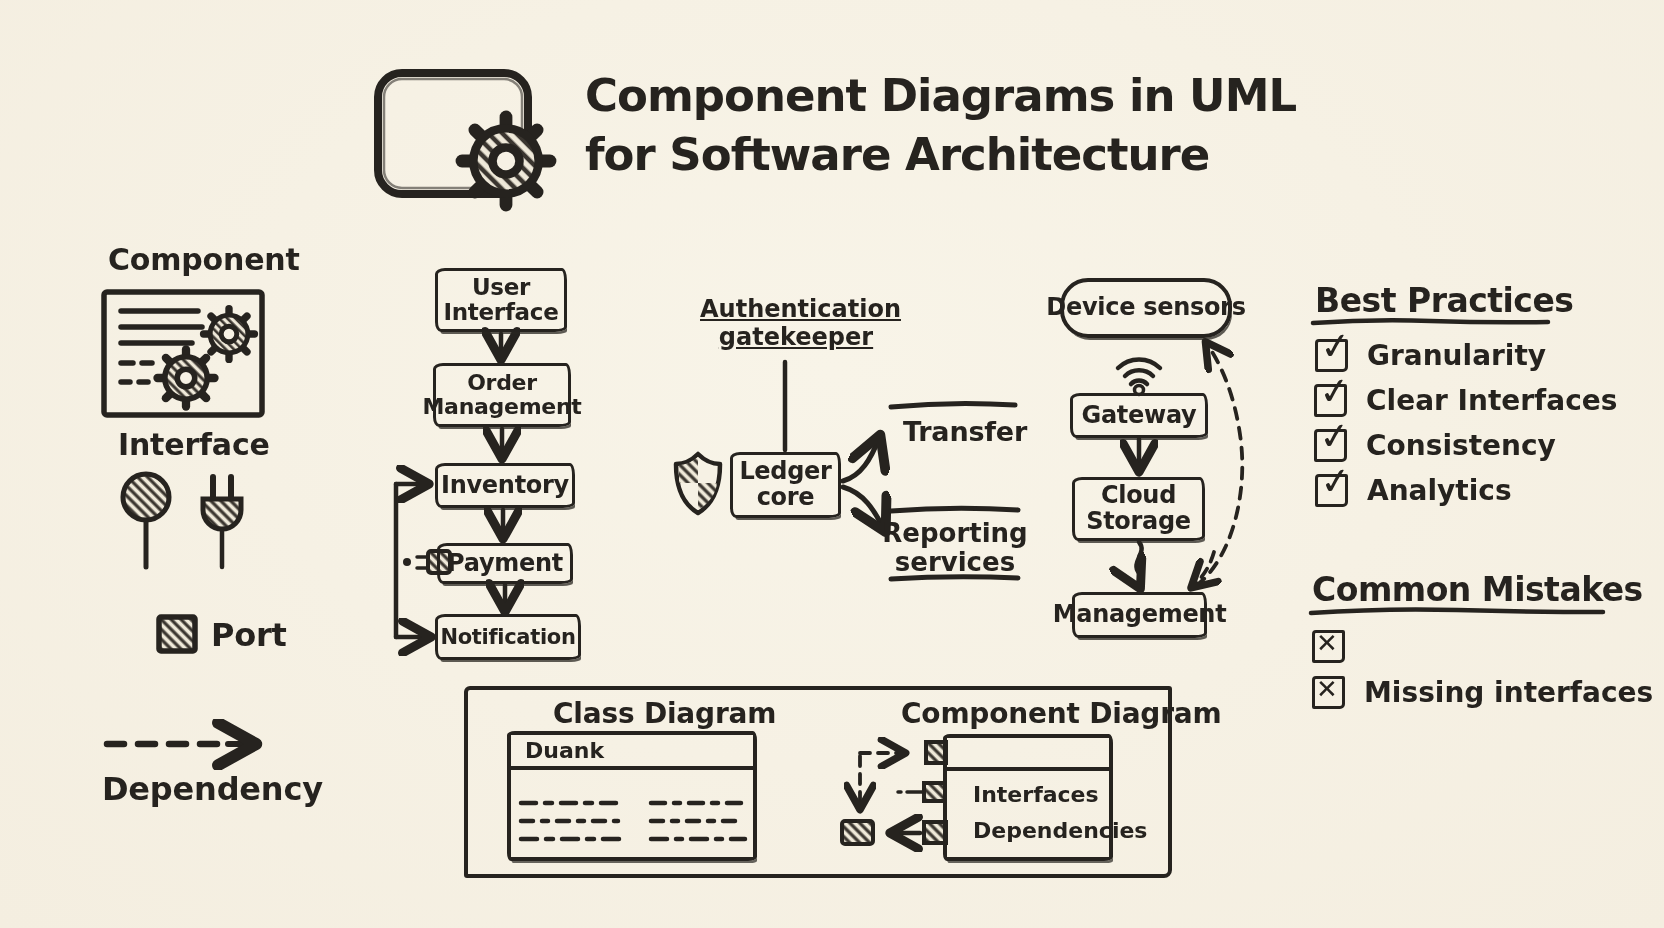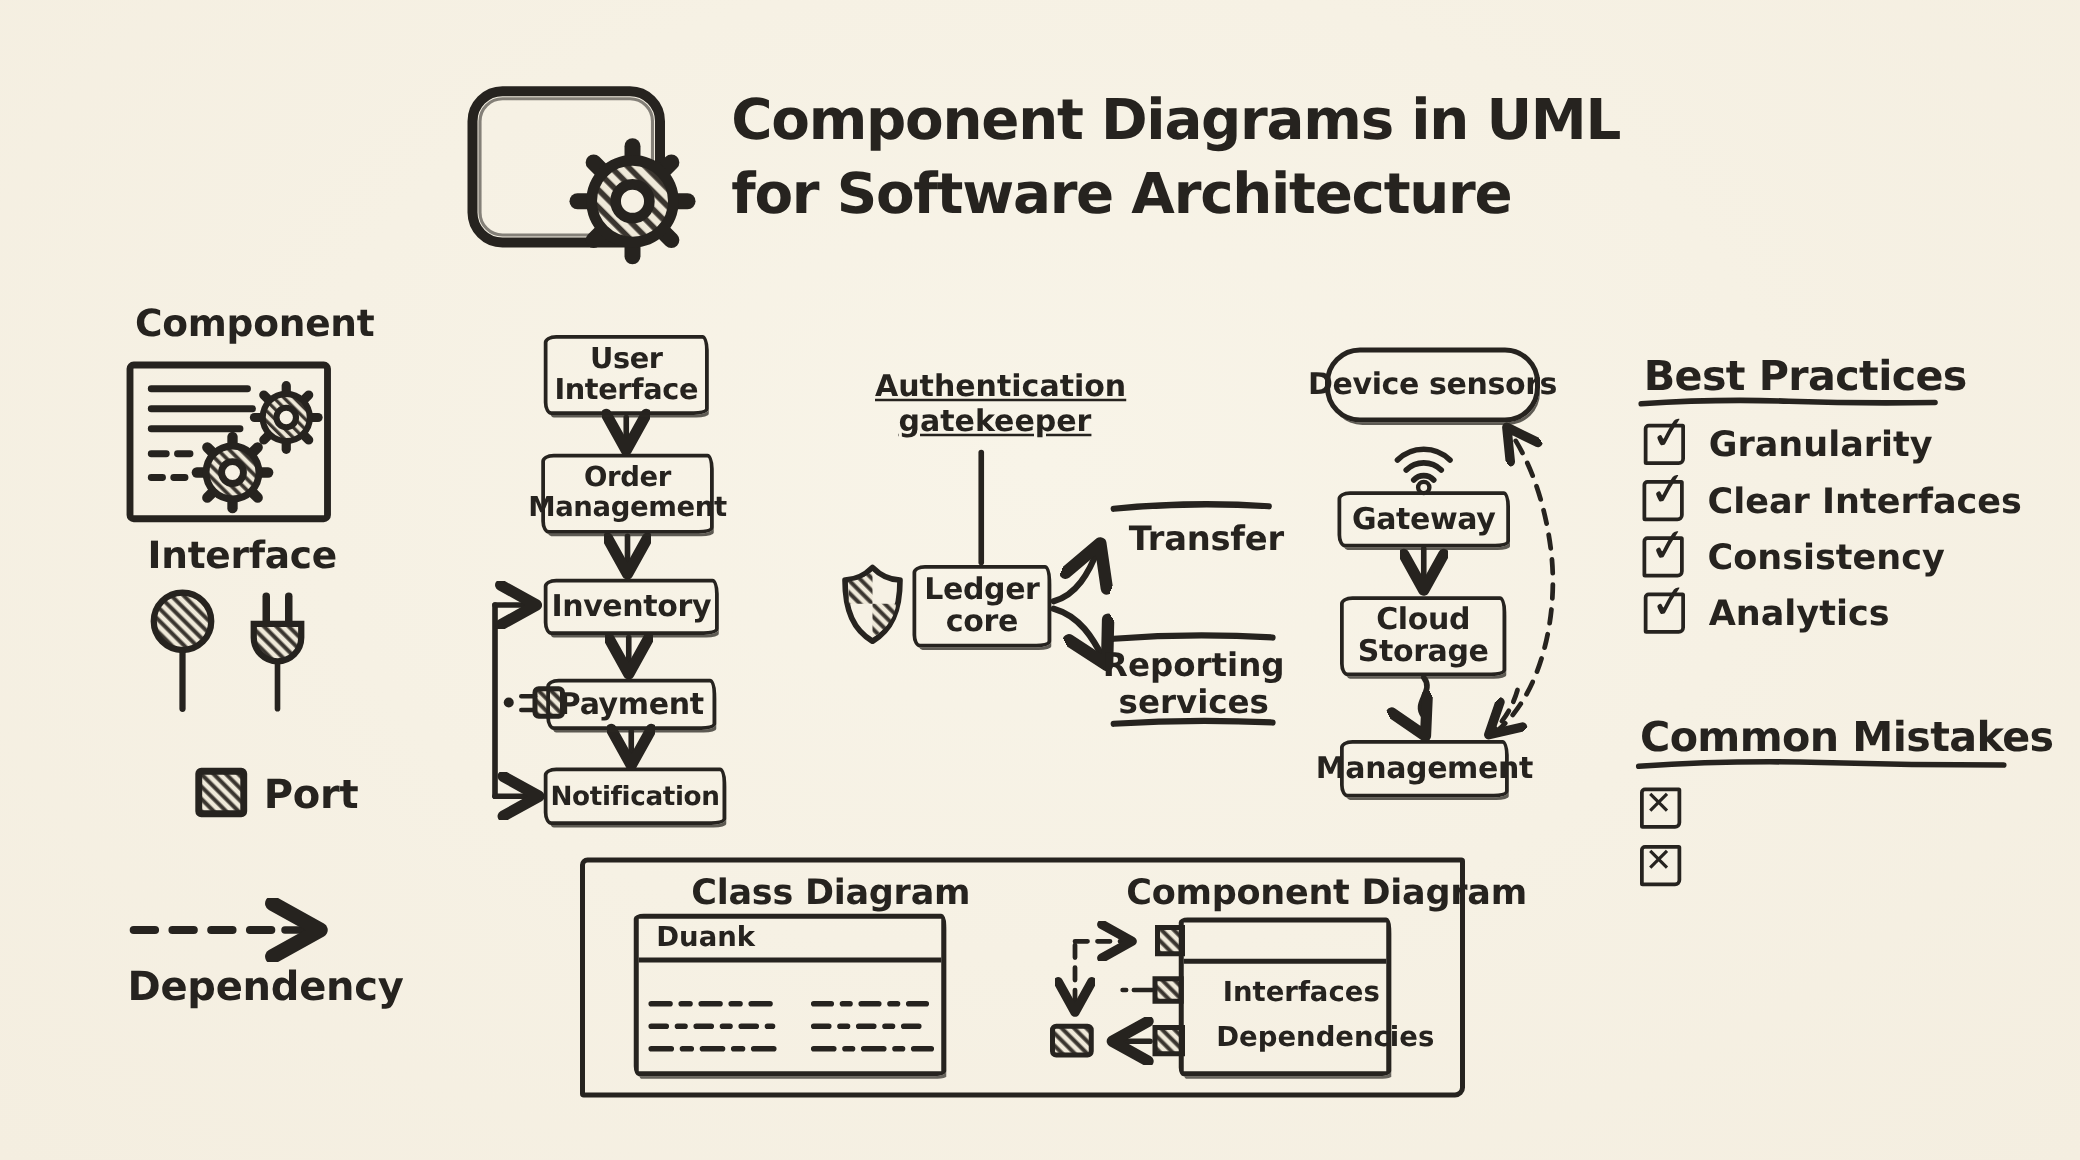--- a/index.html
+++ b/index.html
@@ -42,21 +42,21 @@
     box-shadow:2px 4px 0 -2px rgba(42,39,34,.7);}
   .cls-head{height:31px;border-bottom:4px solid #26231f;display:flex;align-items:center;
     padding-left:14px;font-size:22px;font-weight:bold;}
   .cls-cols{display:flex;height:87px;}
   .cls-col{flex:1;padding-top:4px;}
   .cls-col.first{border-right:4px solid #26231f;}
   .cls-col .chead{font-size:22px;font-weight:bold;padding-left:14px;}
   .cmp-box{position:absolute;left:943px;top:734px;width:170px;height:127px;
     border:4px solid #26231f;box-sizing:border-box;
     border-radius:7px 4px 9px 4px / 4px 9px 4px 7px;
-    box-shadow:2px 4px 0 -2px rgba(42,39,34,.7);text-align:center;}
+    box-shadow:2px 4px 0 -2px rgba(42,39,34,.7);}
   .cmp-head{height:29px;border-bottom:4px solid #26231f;}
   .cmp-item{font-size:22px;font-weight:bold;padding-left:26px;margin-top:11px;}
   .h-small{font-size:28px;font-weight:bold;white-space:nowrap;}
 </style>
 </head>
 <body>
 
 <svg class="layer" viewBox="0 0 1664 928">
   <defs>
     <pattern id="hatch" width="8" height="8" patternTransform="rotate(45)" patternUnits="userSpaceOnUse">
@@ -256,20 +256,21 @@
 <div class="lbl h-section" style="left:1312px;top:570px;">Common Mistakes</div>
 <div class="check-row" style="left:1312px;top:630px;">
   <span class="cbox">
       <span class="cross">✕</span>
     </span>
 </div>
 <div class="check-row" style="left:1312px;top:676px;">
   <span class="cbox">
       <span class="cross">✕</span>
     </span>
+  <span class="itm">Missing interfaces</span>
 </div>
 
 <div class="bigbox"></div>
 
 <div class="lbl h-small" style="left:553px;top:697px;">Class Diagram</div>
 <div class="cls-table">
   <div class="cls-head">Duank</div>
 </div>
 
 <div class="lbl h-small" style="left:901px;top:697px;">Component Diagram</div>

